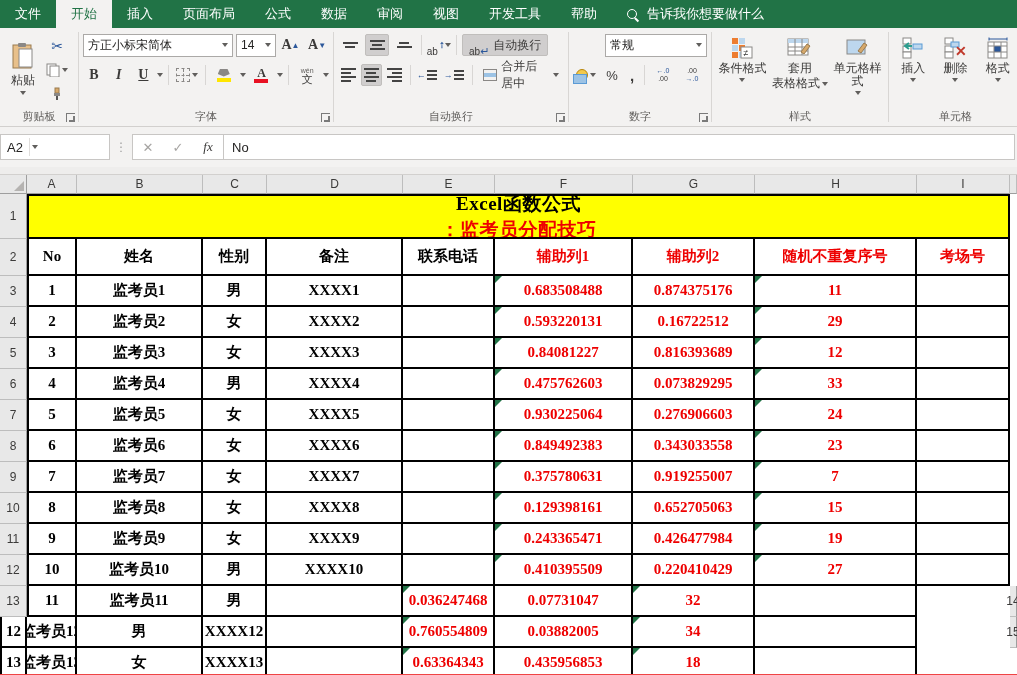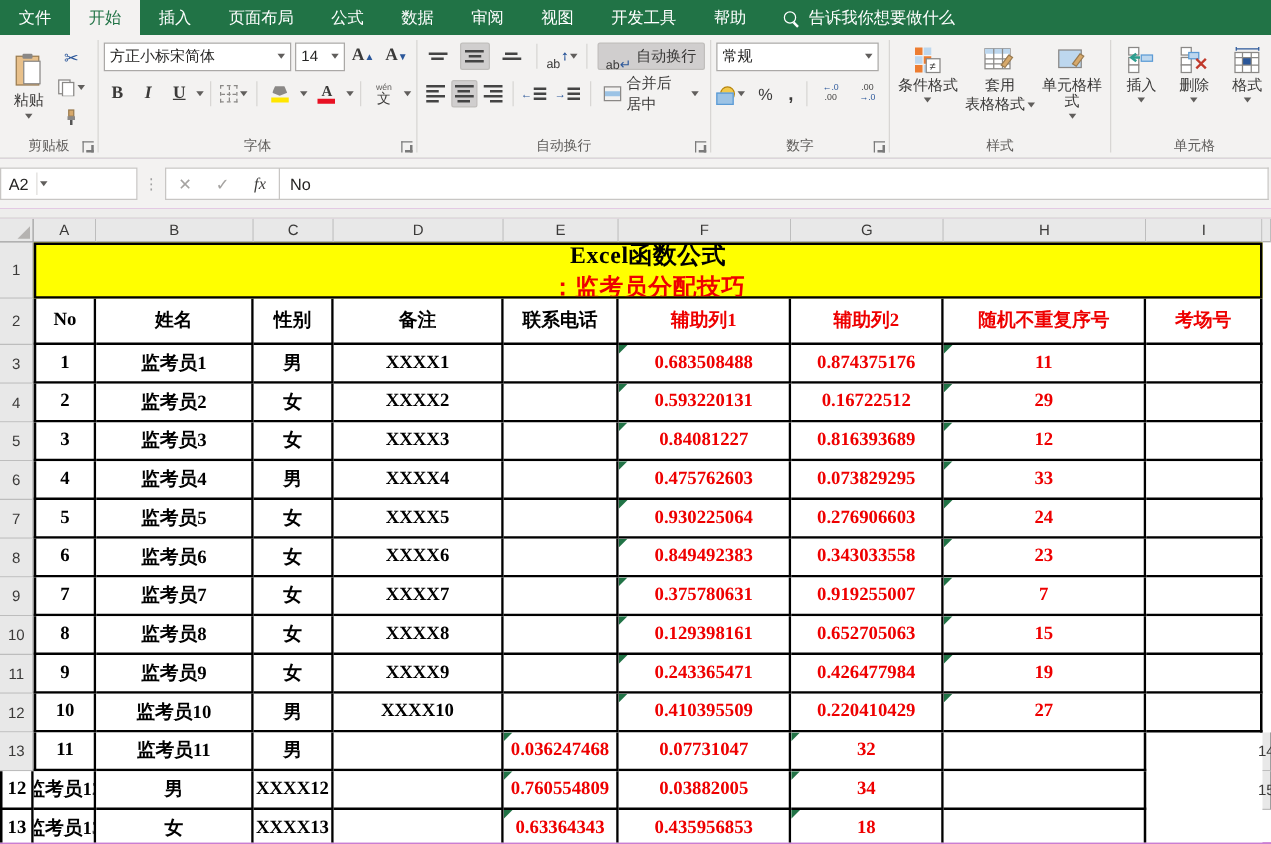--- a/index.html
+++ b/index.html
@@ -1,18 +1,18 @@
 <!DOCTYPE html>
 <html><head>
 <meta charset="utf-8">
 <style>
   * { margin:0; padding:0; box-sizing:border-box; }
   html,body { width:1017px; height:675px; overflow:hidden; }
   body { font-family:"Liberation Sans", sans-serif; background:#fff; }
-  .app { position:relative; width:1017px; height:675px; overflow:hidden; background:#a21caf; }
+  .app { position:relative; width:1017px; height:675px; overflow:hidden; background:#ef4444; }
 
   
   .tabbar { height:28px; background:#217346; display:flex; align-items:stretch; color:#fff; font-size:13px; }
   .tab { padding:0 15px; display:flex; align-items:center; cursor:default; white-space:nowrap; }
   .tab.selected { background:#f3f2f1; color:#217346; }
   .searchwrap { display:flex; align-items:center; margin-left:14px; gap:8px; }
   .mag { position:relative; width:13px; height:13px; display:inline-block; }
   .mag::before { content:""; position:absolute; left:1px; top:1px; width:8px; height:8px; border:1.6px solid #fff; border-radius:50%; }
   .mag::after { content:""; position:absolute; left:9px; top:9px; width:5px; height:1.6px; background:#fff; transform:rotate(45deg); transform-origin:left center; }
 
@@ -30,21 +30,21 @@
   
   .g-clip { width:78px; }
   .clipbody { display:flex; gap:2px; }
   .pastebtn { width:38px; height:72px; flex-direction:column; gap:2px; font-size:12px; }
   .clipcol { display:flex; flex-direction:column; gap:4px; padding-top:4px; }
   .smallbtn { width:26px; height:20px; font-size:13px; gap:2px; }
   .scis { color:#2b579a; font-size:14px; }
 
   
   .g-font { width:254px; }
-  .row1, .row2 { display:flex; align-items:center; gap:3px; height:26px; margin-bottom:4px;justify-content:space-between; }
+  .row1, .row2 { display:flex; align-items:center; gap:3px; height:26px; margin-bottom:4px; }
   .combo { background:#fff; border:1px solid #aba9a7; height:23px; display:flex; align-items:center; font-size:12px; color:#252423; padding:0 4px; justify-content:space-between; gap:4px; }
   .fname { width:152px; }
   .fsize { width:40px; }
   .bigA { font-size:14px; font-weight:bold; width:24px; height:22px; position:relative; font-family:"Liberation Serif",serif; }
   .bigA sup { font-size:8px; color:#2b579a; }
   .ffmt { font-family:"Liberation Serif",serif; font-weight:bold; width:22px; height:22px; font-size:14px; }
   .it { font-style:italic; }
   .un { text-decoration:underline; }
   .vsep { width:1px; height:20px; background:#d8d6d4; margin:0 2px; }
   .bordericon { width:14px; height:14px; border:1px dashed #8a8886; position:relative; }
@@ -70,21 +70,21 @@
   .indent .arr { font-size:9px; color:#2b579a; margin-right:1px; }
   .wrapbtn { height:22px; padding:0 6px; gap:4px; font-size:12px; }
   .mergebtn { height:22px; padding:0 4px; gap:4px; font-size:12px; }
   .mergeicon { width:18px; height:12px; border:1px solid #8a8886; display:flex; align-items:center; justify-content:center; }
   .mergeicon i { width:100%; height:4px; background:#9cc3e5; }
   .abico { font-size:10px; color:#3b3a39;margin-top:13px; }
   .retn { color:#2b579a; font-size:11px; }
 
   
   .g-num { width:142px; }
-  .numfmt { width:130px; }
+  .numfmt { width:130px;margin-left:32px; }
   .coin { width:12px; height:12px; border-radius:50%; background:#f2c94c; border:1px solid #b8860b; position:relative; }
   .coin::after { content:""; position:absolute; left:-4px; top:4px; width:12px; height:8px; background:#9cc3e5; border:1px solid #5b9bd5; }
   .pct { font-size:13px; width:20px; height:22px; }
   .comma { font-size:15px; width:14px; height:22px; font-weight:bold; }
   .decbtn { flex-direction:column; width:26px; height:22px; font-size:7px; line-height:8px; color:#3b3a39; }
   .decbtn .bluea { color:#2b579a; }
 
   
   .g-styles { width:176px; } .g-cells { width:133px; }
   .bigrow { display:flex; gap:2px; height:74px; }

